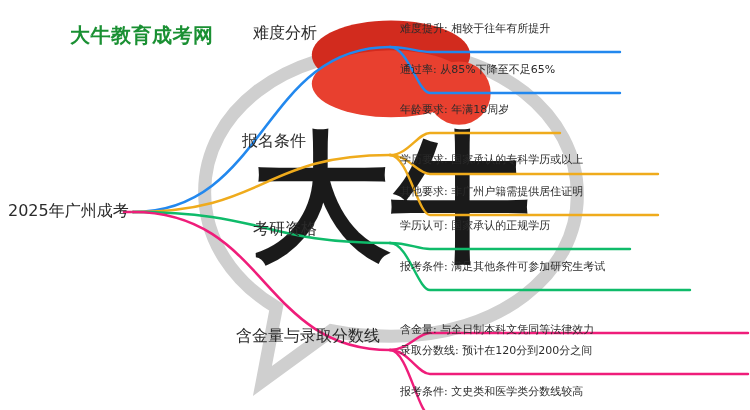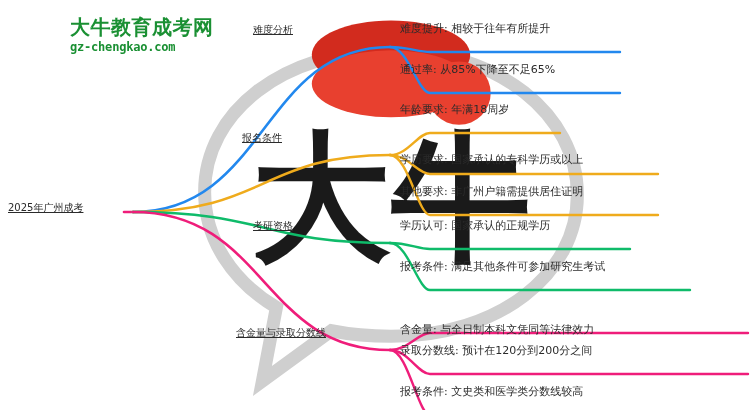--- a/index.html
+++ b/index.html
@@ -19,21 +19,21 @@
                 font-family:"DejaVu Sans","Liberation Sans",sans-serif; }
   #logo-sub { font-size:12px; font-weight:bold; color:#1a9033; margin-top:4px; letter-spacing:-0.2px;
               font-family:"DejaVu Sans Mono","Liberation Mono",monospace; }
 
   
   #map { position:absolute; left:0; top:0; width:750px; height:410px; }
   svg { position:absolute; left:0; top:0; width:750px; height:410px; }
 
   .node-label { position:absolute; color:#2b2b2b; white-space:nowrap;
                 font-family:"DejaVu Sans","Liberation Sans",sans-serif; }
-  .branch-label { font-size:10px;text-decoration:underline; }
+  .branch-label { font-size:16px; }
   .leaf-label { font-size:11px; }
 </style>
 </head>
 <body>
 
 <div id="stage">
 
   <div id="logo">
     <div id="logo-mark">
       <svg viewBox="0 0 46 44" width="46" height="44" aria-hidden="true">
@@ -41,21 +41,20 @@
                  C18.6 34.5 20.8 34.7 23 34.7 C34.5 34.7 43 28.1 43 19.5 C43 10.9 34.5 4 23 4 Z" fill="#ffffff" stroke="#cfcfcf" stroke-width="1.4"></path>
         <path d="M14.5 4.5 C14.5 2.4 18.3 0.8 23 0.8 C27.7 0.8 31.5 2.4 31.5 4.5
                  C31.5 6.6 27.7 8.2 23 8.2 C18.3 8.2 14.5 6.6 14.5 4.5 Z" fill="#d22b1e"></path>
         <ellipse cx="23" cy="7.6" rx="8.5" ry="3.6" fill="#e8402f"></ellipse>
         <circle cx="30.3" cy="8.6" r="3.4" fill="#e8402f"></circle>
         <text x="23" y="25" text-anchor="middle" font-size="15" font-weight="bold" fill="#1a1a1a" font-family="DejaVu Sans, sans-serif">大牛</text>
       </svg>
     </div>
     <div id="logo-text">
       <div id="logo-title">大牛教育成考网</div>
-      <div id="logo-sub">gz-chengkao.com</div>
     </div>
   </div>
 
   <div id="map">
     <svg id="map-svg">
         <path d="M 124 212 L 133 212" fill="none" stroke="#ef1d7a" stroke-width="2.6" stroke-linecap="round"></path>
         <path d="M 133 212 C 266.64 212, 261.5 47, 390 47" fill="none" stroke="#2288ee" stroke-width="2.6" stroke-linecap="round"></path>
         <path d="M 390 47 C 408 47, 418 52, 430 52 L 620 52" fill="none" stroke="#2288ee" stroke-width="2.4" stroke-linecap="round"></path>
         <path d="M 390 47 C 408 47, 418 93, 430 93 L 620 93" fill="none" stroke="#2288ee" stroke-width="2.4" stroke-linecap="round"></path>
         <path d="M 133 212 C 266.64 212, 261.5 155, 390 155" fill="none" stroke="#efab1c" stroke-width="2.6" stroke-linecap="round"></path>

